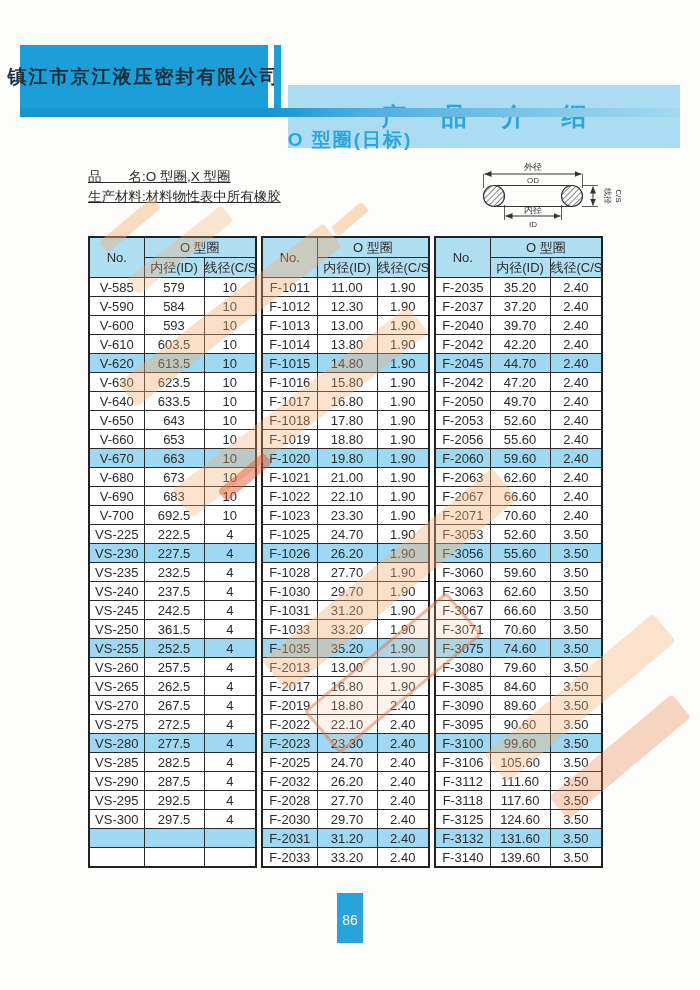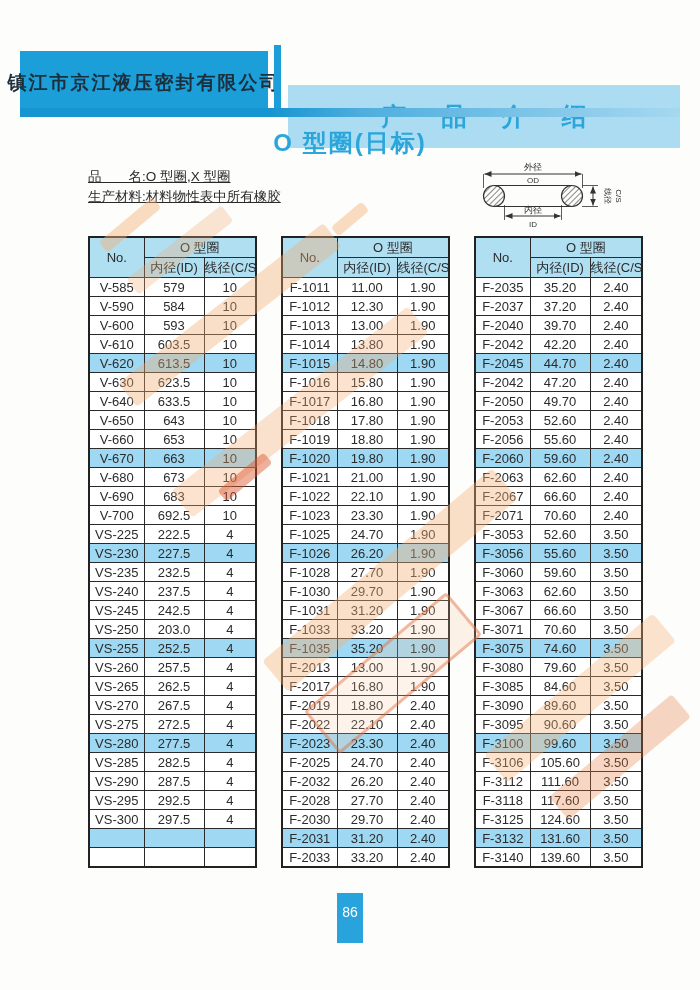--- a/index.html
+++ b/index.html
@@ -4,61 +4,61 @@
 <style>
   html,body{margin:0;padding:0;}
   body{
     width:700px;height:990px;position:relative;background:#fdfdfc;
     font-family:"Liberation Sans","DejaVu Sans",sans-serif;
     overflow:hidden;color:#2b2b2b;
   }
   
   .banner-left{
     position:absolute;left:20px;top:45px;width:248px;height:63px;
-    background:#1c9ed8;display:flex;align-items:center;justify-content:center;margin-top:6px;
+    background:#1c9ed8;display:flex;align-items:center;justify-content:center;
   }
   .banner-left .txt{color:#1b2f3c;font-weight:bold;font-size:19px;letter-spacing:2px;white-space:nowrap;}
   .banner-divider{position:absolute;left:274px;top:45px;width:7px;height:63px;background:#1c9ed8;}
   .banner-right{
     position:absolute;left:288px;top:45px;width:392px;height:63px;
     background:#abdcf2;display:flex;align-items:center;justify-content:center;margin-top:40px;
   }
   .banner-right .txt{color:#2ba6db;font-weight:bold;font-size:25px;letter-spacing:14px;padding-left:14px;white-space:nowrap;}
   .banner-underbar{
     position:absolute;left:20px;top:108px;width:660px;height:9px;
     background:linear-gradient(90deg,#1795d0 0%,#1795d0 38%,#4faede 52%,#a6d8f0 100%);
   }
   
   .page-title{
     position:absolute;left:0;right:0;top:127px;text-align:center;
-    color:#2ba6db;font-weight:bold;font-size:24px;letter-spacing:2px;
+    color:#2ba6db;font-weight:bold;font-size:19px;letter-spacing:2px;
   }
   .info-block{position:absolute;left:88px;top:167px;font-size:13.5px;line-height:19.5px;color:#2a2a2a;text-decoration:underline;}
   
   .diagram{position:absolute;left:462px;top:158px;}
   .diagram text{font-family:"Liberation Sans","DejaVu Sans",sans-serif;fill:#333;}
   
-  .tables-row{position:absolute;left:88px;top:236px;display:flex;gap:24px;}
+  .tables-row{position:absolute;left:88px;top:236px;display:flex;gap:4px;}
   table.spec{
     border-collapse:collapse;width:167px;table-layout:fixed;
     font-size:13px;color:#2b2b2b;background:#fff;border:2px solid #222;
   }
   table.spec th,table.spec td{
     border:1px solid #2a2a2a;padding:0;text-align:center;
     font-weight:normal;height:18px;line-height:17px;overflow:hidden;white-space:nowrap;
   }
   table.spec thead th{background:#b0dff2;height:19px;}
   table.spec col.c-no{width:55px;}
   table.spec col.c-id{width:60px;}
   table.spec col.c-cs{width:52px;}
   table.spec tr.hl td{background:#9ed8f3;}
   
   .page-badge{
     position:absolute;left:337px;top:893px;width:26px;height:50px;background:#29a3dc;
-    color:#fff;font-size:14px;text-align:center;padding-top:11px;box-sizing:border-box;
+    color:#fff;font-size:14px;text-align:center;padding-top:19px;box-sizing:border-box;
   }
   
   .wm{position:absolute;pointer-events:none;z-index:6;border-radius:4px;}
   .wm1{left:100px;top:300px;width:260px;height:30px;background:rgba(243,170,110,.38);transform:rotate(-38deg);}
   .wm2{left:150px;top:395px;width:300px;height:34px;background:rgba(243,170,110,.33);transform:rotate(-38deg);}
   .wm3{left:240px;top:560px;width:300px;height:40px;background:rgba(244,178,120,.40);transform:rotate(-40deg);}
   .wm4{left:300px;top:645px;width:180px;height:50px;background:rgba(248,200,160,.22);border:3px solid rgba(225,95,45,.40);transform:rotate(-40deg);}
   .wm5{left:215px;top:470px;width:60px;height:14px;background:rgba(220,80,40,.45);transform:rotate(-40deg);}
   .wm6{left:470px;top:680px;width:220px;height:36px;background:rgba(244,178,120,.36);transform:rotate(-40deg);}
   .wm7{left:540px;top:742px;width:160px;height:30px;background:rgba(230,120,60,.30);transform:rotate(-40deg);}
@@ -225,21 +225,21 @@
           <td>237.5</td>
           <td>4</td>
         </tr>
         <tr>
           <td>VS-245</td>
           <td>242.5</td>
           <td>4</td>
         </tr>
         <tr>
           <td>VS-250</td>
-          <td>203.0</td>
+          <td>361.5</td>
           <td>4</td>
         </tr>
         <tr class="hl">
           <td>VS-255</td>
           <td>252.5</td>
           <td>4</td>
         </tr>
         <tr>
           <td>VS-260</td>
           <td>257.5</td>

